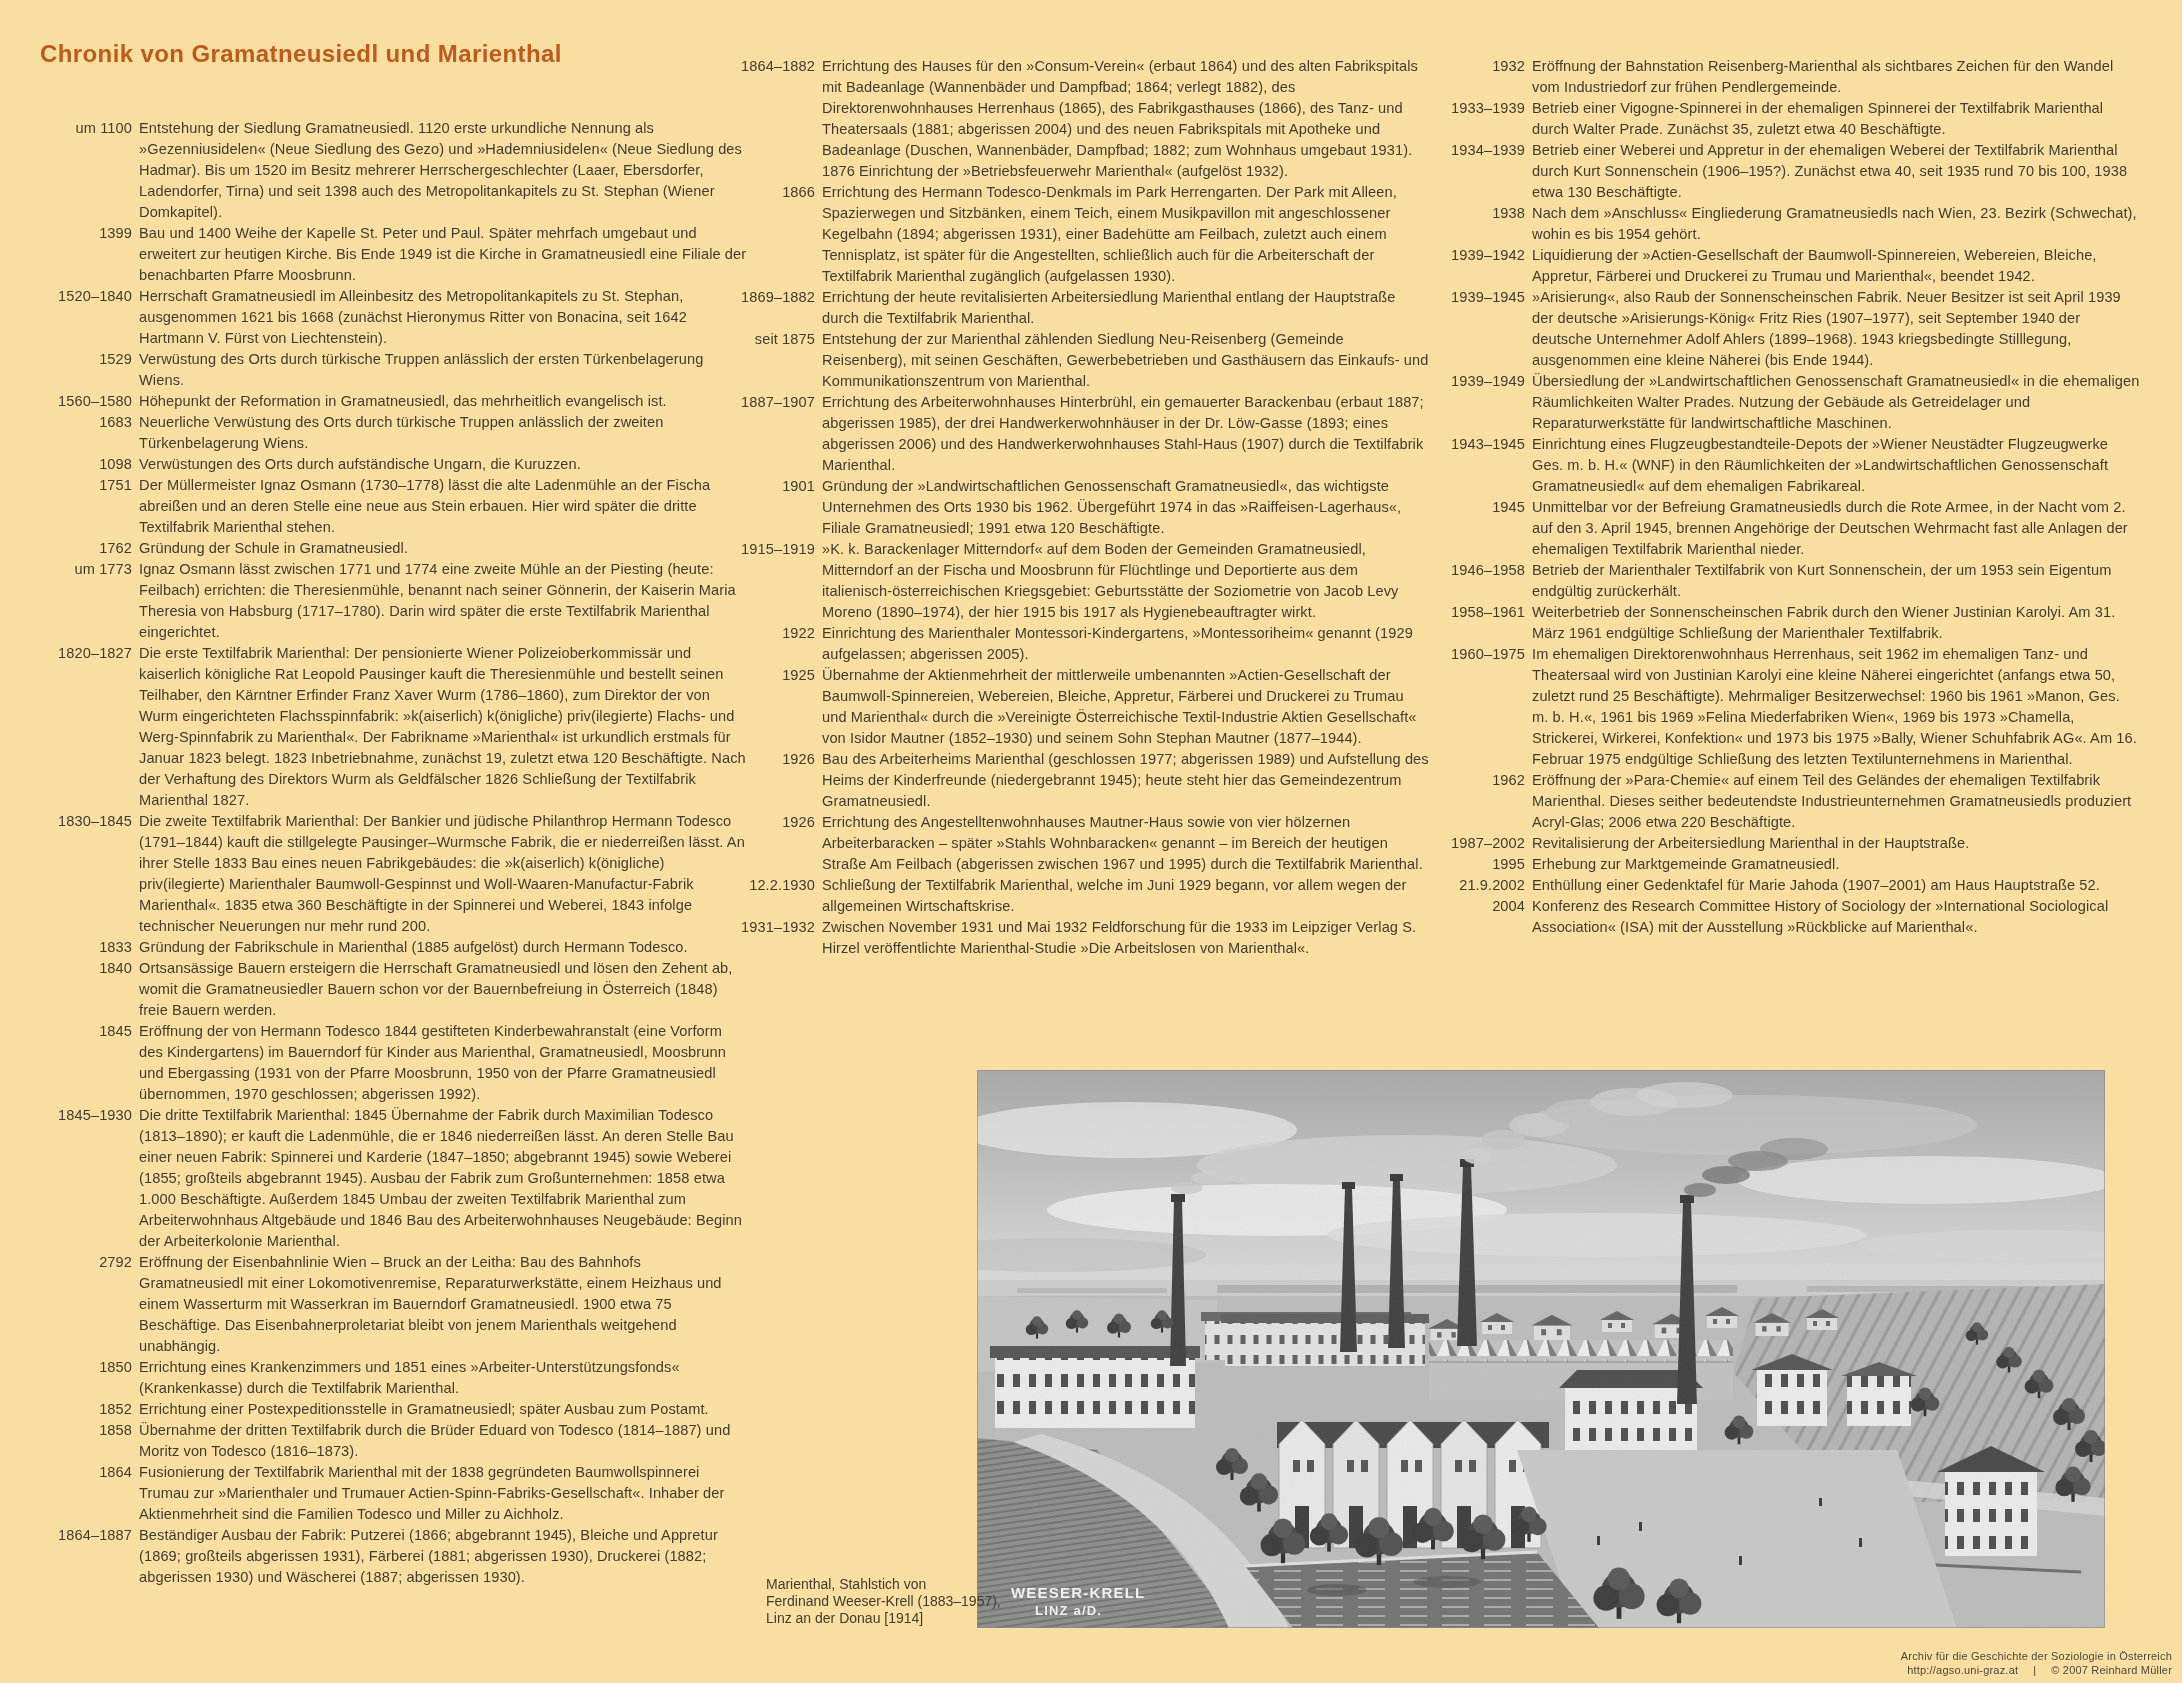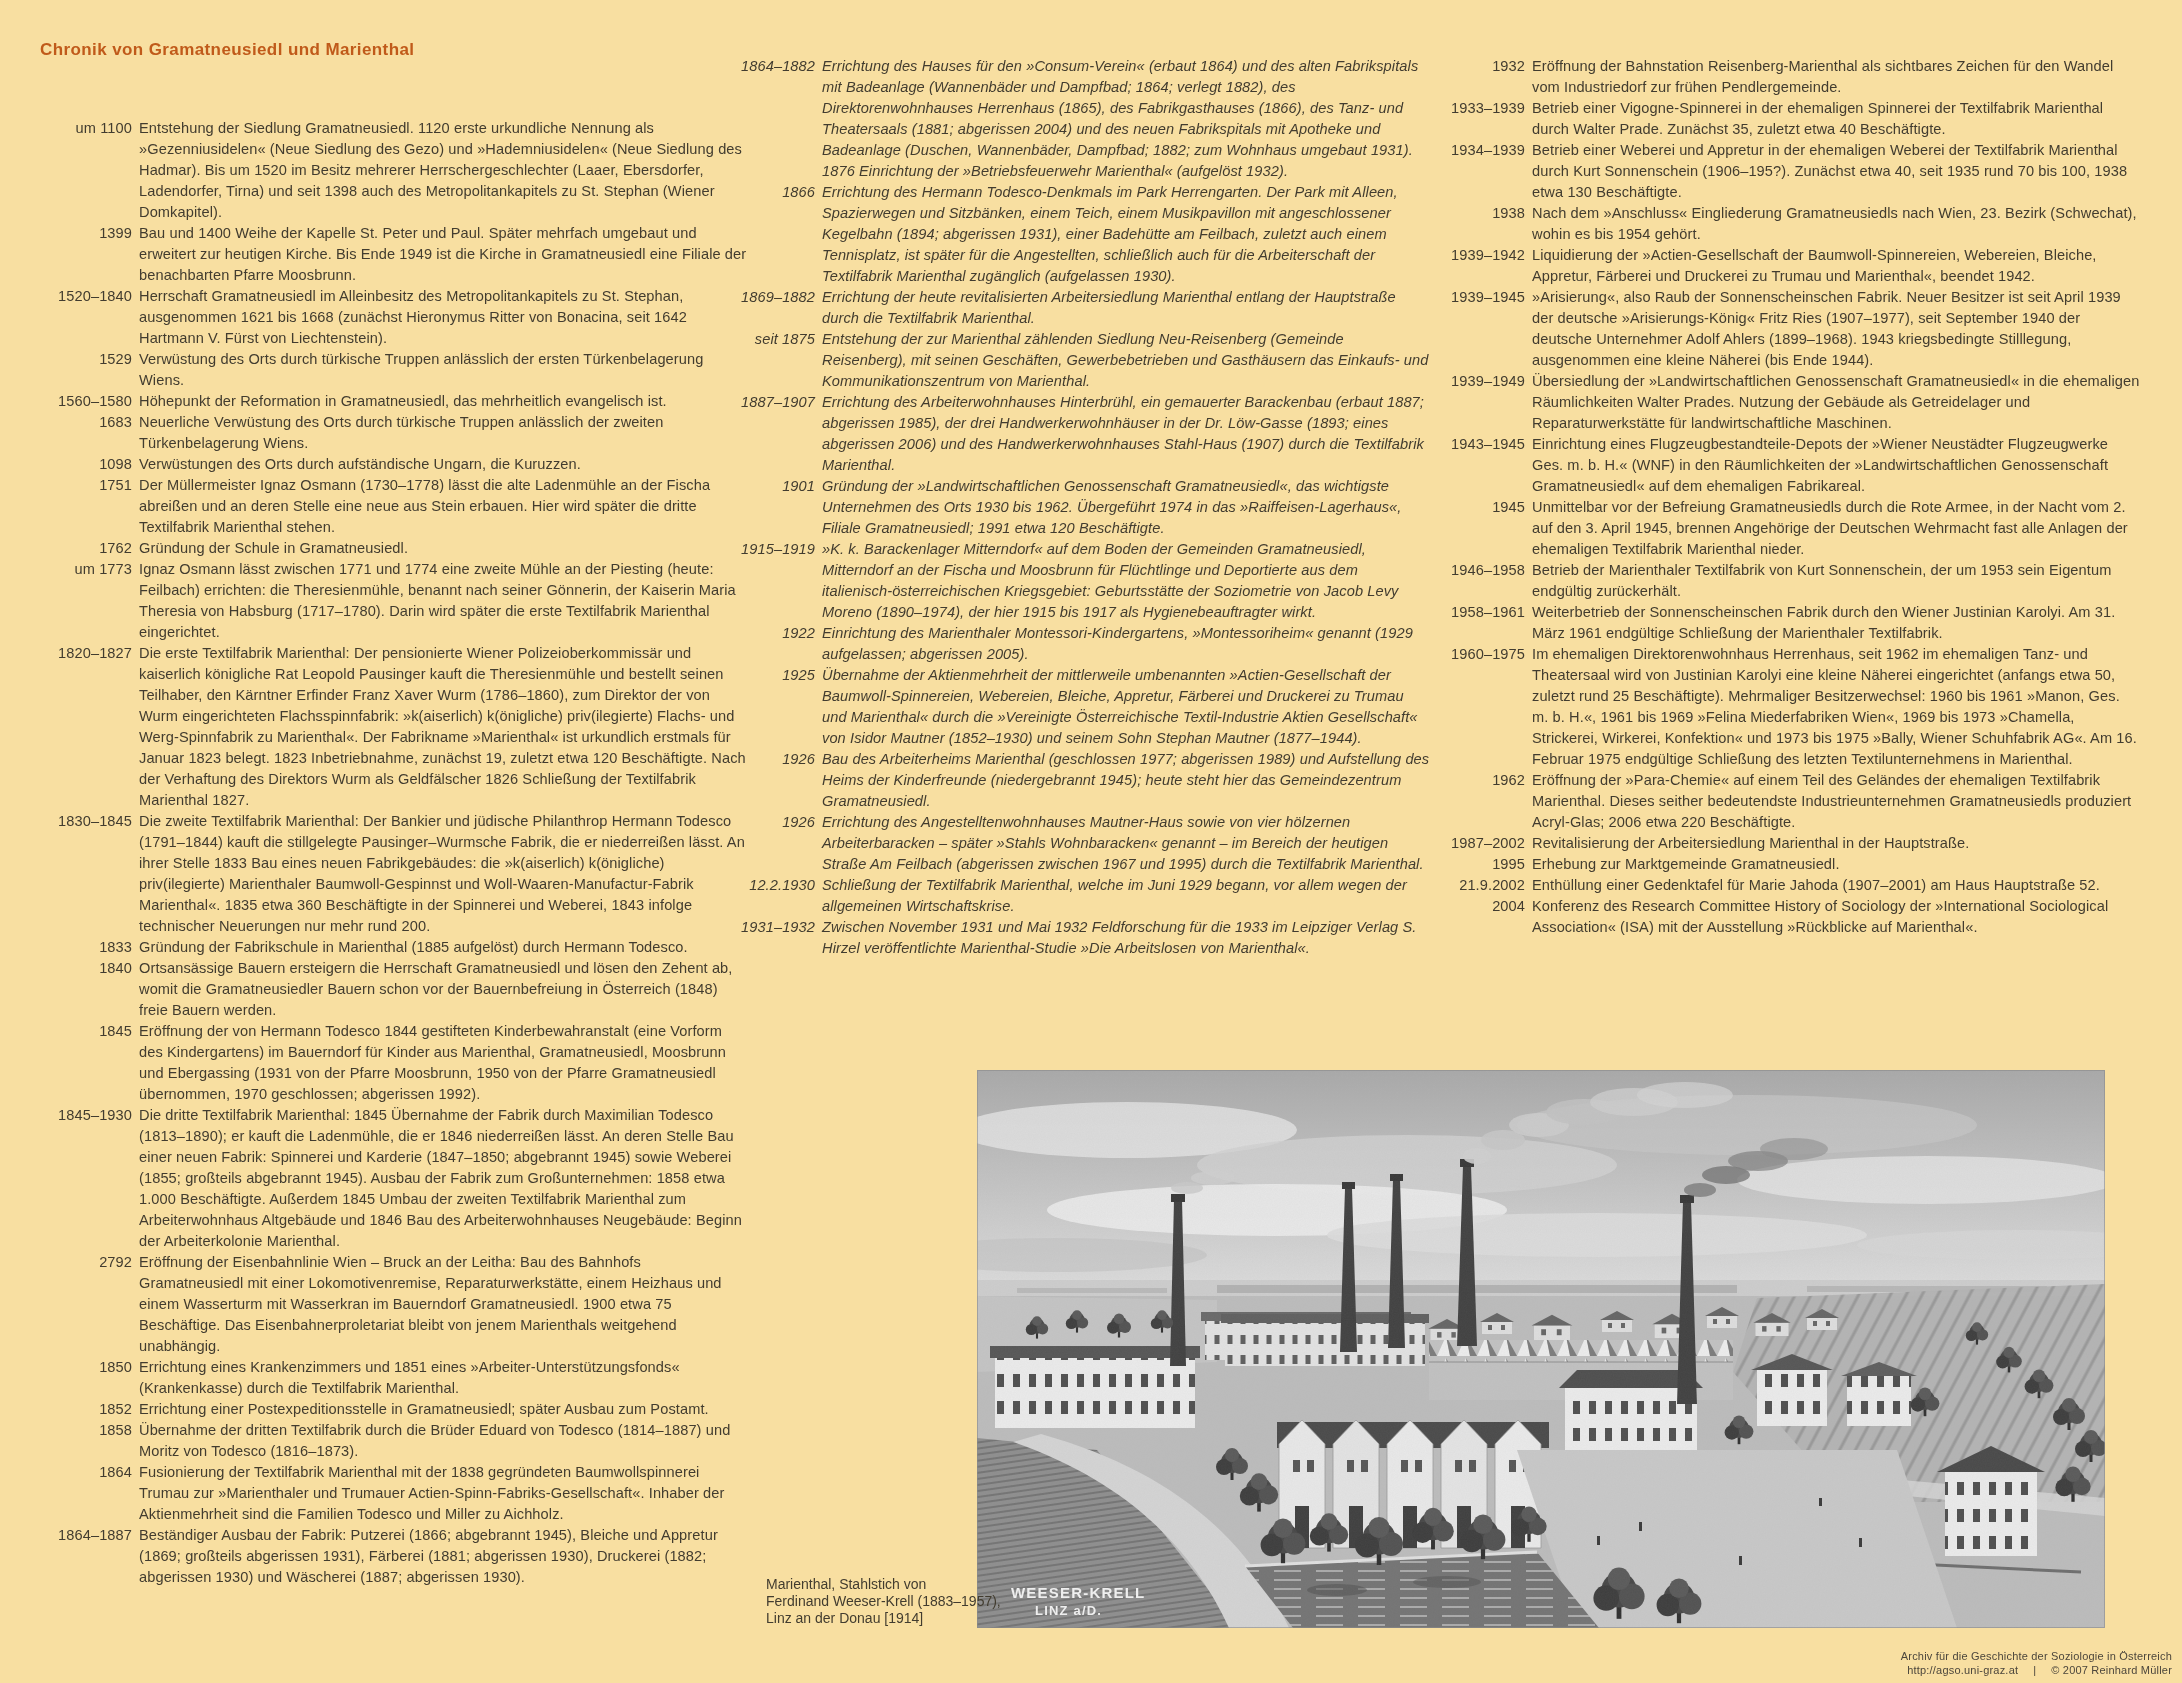--- a/index.html
+++ b/index.html
@@ -9,30 +9,30 @@
   }
   html,body { margin:0; padding:0; }
   body {
     width:2182px; height:1683px; position:relative;
     background:var(--bg);
     font-family:"Liberation Sans", sans-serif;
     overflow:hidden;
   }
   h1.page-title {
     position:absolute; left:40px; top:40px; margin:0;
-    font-size:17px; font-weight:bold; letter-spacing:0.4px;
+    font-size:24px; font-weight:bold; letter-spacing:0.4px;
     color:var(--title);
   }
   .col {
     position:absolute; width:712px;
     font-size:14.6px; line-height:21px; letter-spacing:0.1px;
     color:var(--text);
   }
   #col1 { left:35px;  top:118px; }
-  #col2 { left:718px; top:56px;font-style:italic;  }
+  #col2 { left:718px; top:56px;  }
   #col3 { left:1428px; top:56px; }
   .entry { display:grid; grid-template-columns:97px 608px; column-gap:7px; }
   .entry .date { text-align:right; white-space:nowrap; }
   .engraving {
     position:absolute; left:977px; top:1070px; width:1352px; height:558px;
   }
   .engraving svg { display:block; }
   .caption {
     position:absolute; left:766px; top:1576px;
     font-size:14px; line-height:17px; color:var(--text);

